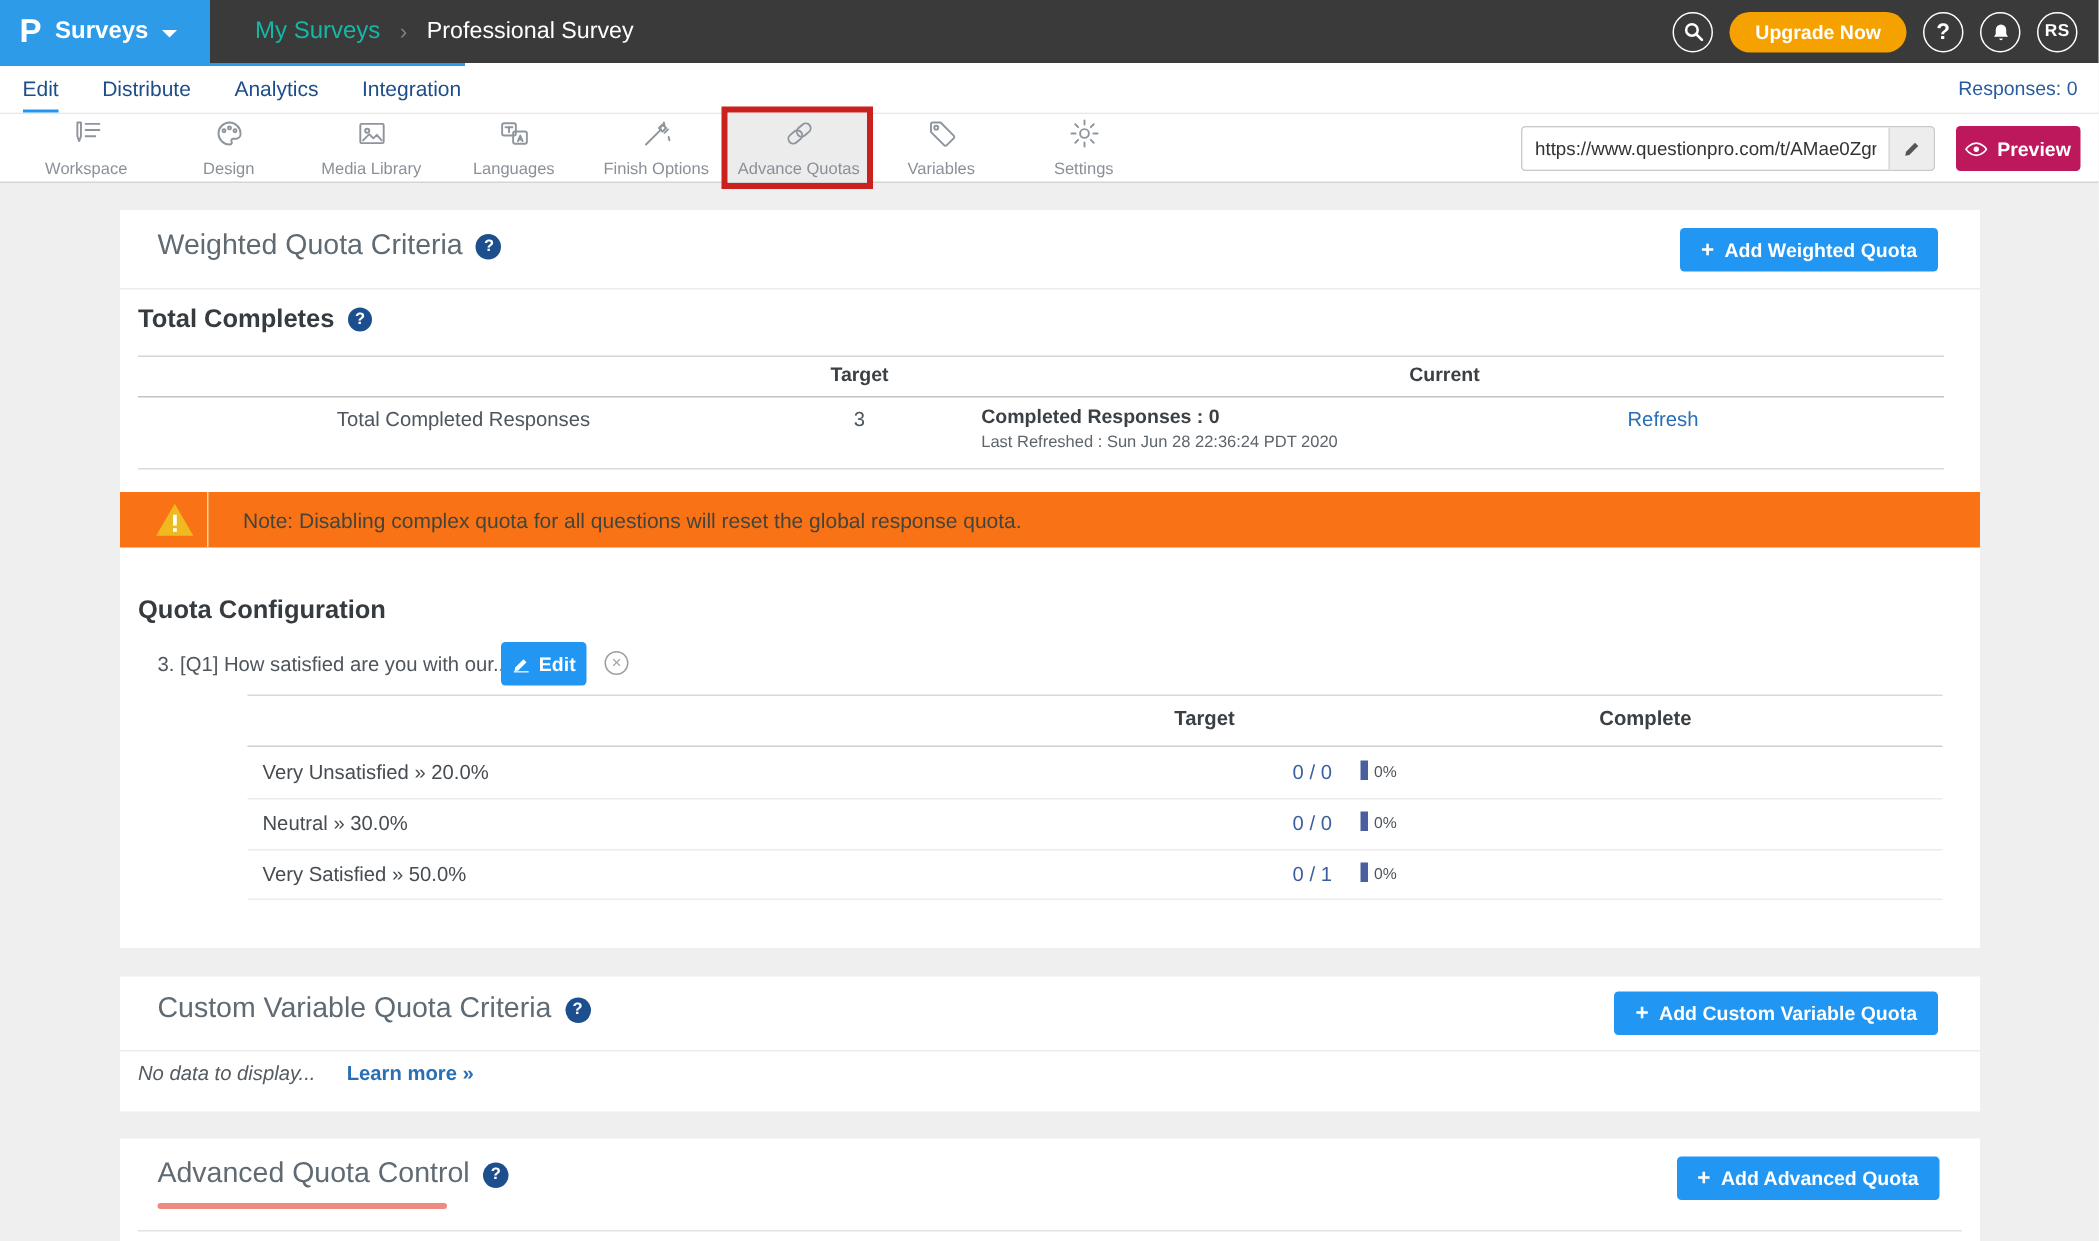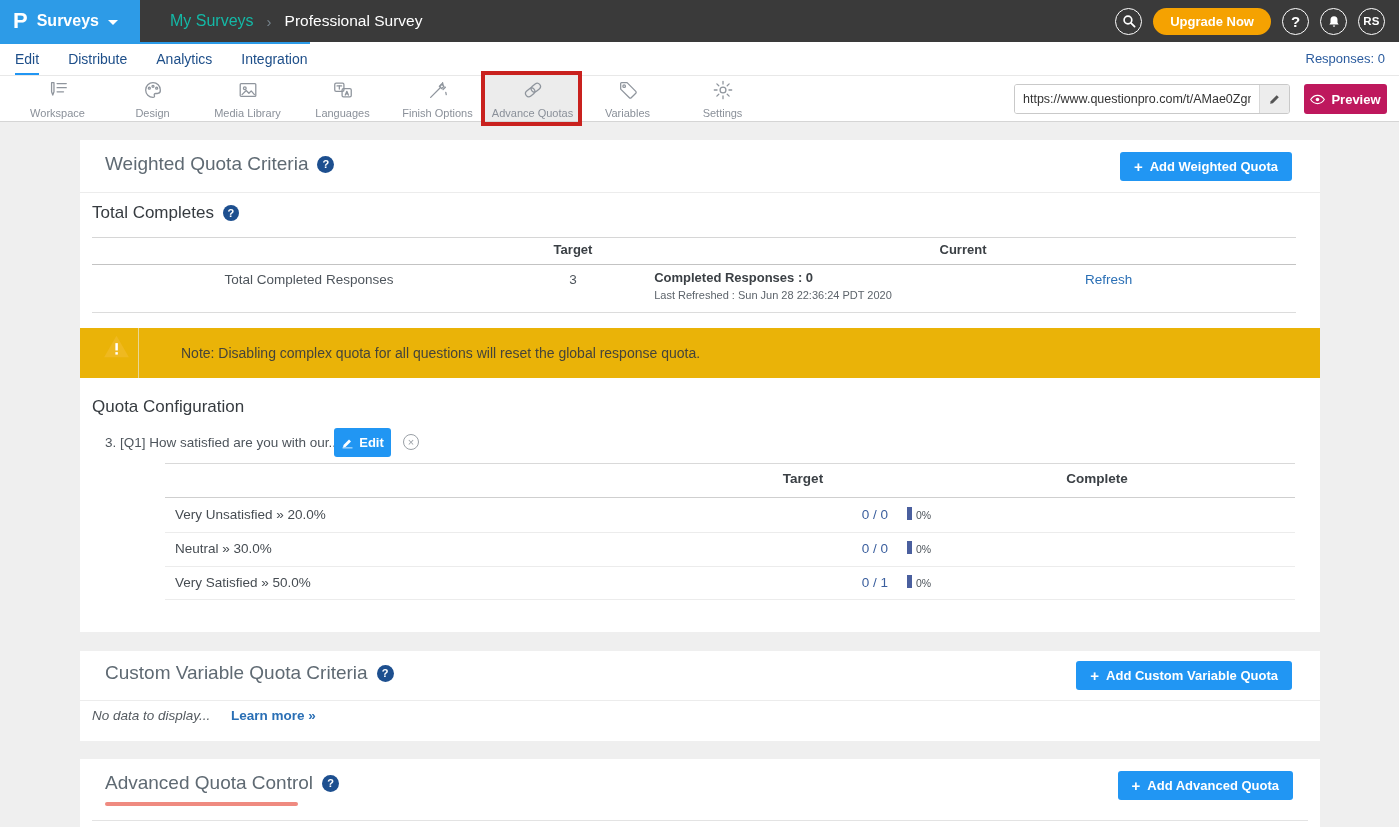--- a/index.html
+++ b/index.html
@@ -73,33 +73,33 @@
   .help-badge { width:17px; height:17px; border-radius:50%; background:#1d4f8f; color:#fff;
     display:inline-flex; align-items:center; justify-content:center; font-size:11px;
     font-weight:bold; cursor:pointer; flex:none; }
   .help-badge::after { content:"?"; }
   .btn-blue { position:absolute; background:#2196f3; color:#fff; border:none; border-radius:3px;
     height:29px; font-size:13px; font-weight:bold; padding:0 14px; cursor:pointer;
     display:flex; align-items:center; gap:7px; font-family:"Liberation Sans", sans-serif; }
   .plus-ic::before { content:"+"; font-size:15px; font-weight:bold; }
   .hr { position:absolute; left:0; right:0; height:1px; background:#ececec; }
 
-  .bold-title { position:absolute; font-size:17px; font-weight:normal; color:#363b40;
+  .bold-title { position:absolute; font-size:17px; font-weight:bold; color:#363b40;
     display:flex; align-items:center; gap:9px; }
   .th { position:absolute; font-size:13px; font-weight:bold; color:#3b4045;
     transform:translateX(-50%); white-space:nowrap; }
   .td-c { position:absolute; transform:translateX(-50%); font-size:13.5px; color:#4e555c;
     white-space:nowrap; }
   .cur-block { position:absolute; transform:translateX(-50%); }
   .cur-line1 { font-size:13px; font-weight:bold; color:#3b4045; }
   .cur-line2 { font-size:11px; color:#5d646b; margin-top:4px; }
   .link { color:#2a6fb5; font-size:13.5px; cursor:pointer; text-decoration:none; }
 
-  .warning { position:absolute; left:0; right:0; top:188px; height:50px; background:#eab308;
-    display:flex; align-items:center;padding-left:19px; }
+  .warning { position:absolute; left:0; right:0; top:188px; height:37px; background:#f97316;
+    display:flex; align-items:center; }
   .warn-tri { position:absolute; left:23px; top:6px; }
   .warn-vline { position:absolute; left:58px; top:0; bottom:0; width:1px; background:#e9d795; }
   .warn-text { margin-left:82px; font-size:14px; color:#45443a; }
 
   .q-label { position:absolute; font-size:13.5px; color:#4e555c; white-space:nowrap; }
   .edit-btn { position:absolute; left:254px; top:288px; height:29px; width:57px;
     background:#2196f3; color:#fff; border:none; border-radius:3px; font-size:13px;
     font-weight:bold; cursor:pointer; display:flex; align-items:center; justify-content:center;
     gap:5px; font-family:"Liberation Sans", sans-serif; }
   .remove-ic { position:absolute; left:323px; top:294px; width:16px; height:16px;

